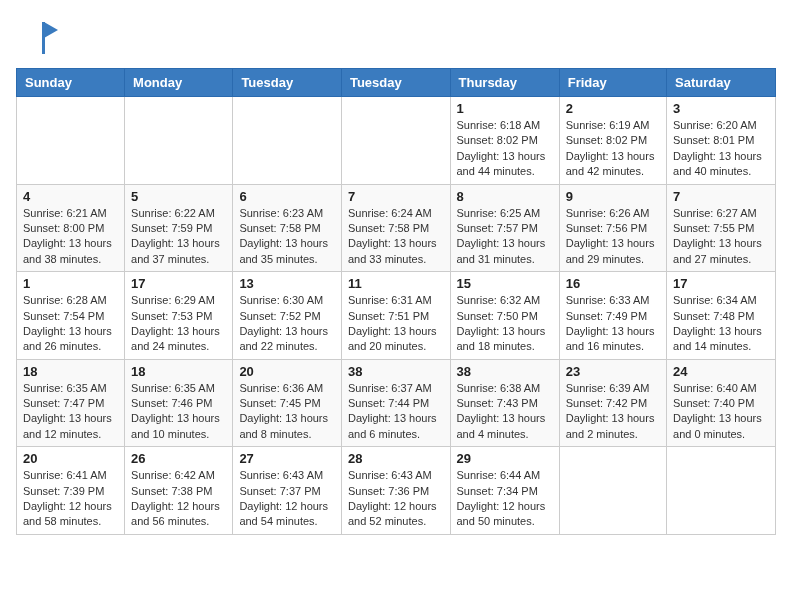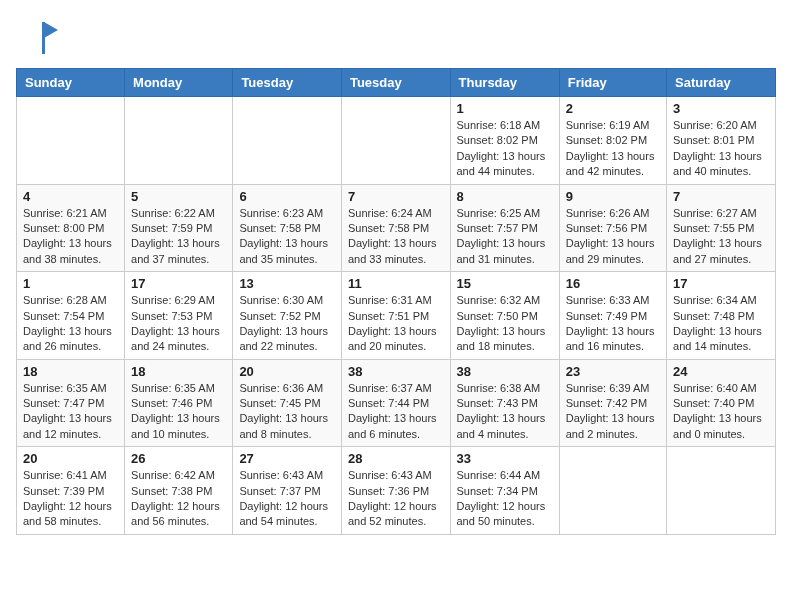--- a/index.html
+++ b/index.html
@@ -222,20 +222,20 @@
         </td>
         <td>
           <span class="day-num">27</span>
           <div class="day-info">Sunrise: 6:43 AM<br>Sunset: 7:37 PM<br>Daylight: 12 hours and 54 minutes.</div>
         </td>
         <td>
           <span class="day-num">28</span>
           <div class="day-info">Sunrise: 6:43 AM<br>Sunset: 7:36 PM<br>Daylight: 12 hours and 52 minutes.</div>
         </td>
         <td>
-          <span class="day-num">33</span>
+          <span class="day-num">29</span>
           <div class="day-info">Sunrise: 6:44 AM<br>Sunset: 7:34 PM<br>Daylight: 12 hours and 50 minutes.</div>
         </td>
         <td class="empty-cell"></td>
         <td class="empty-cell"></td>
       </tr>
     </tbody>
 </table>
 
 </body></html>

